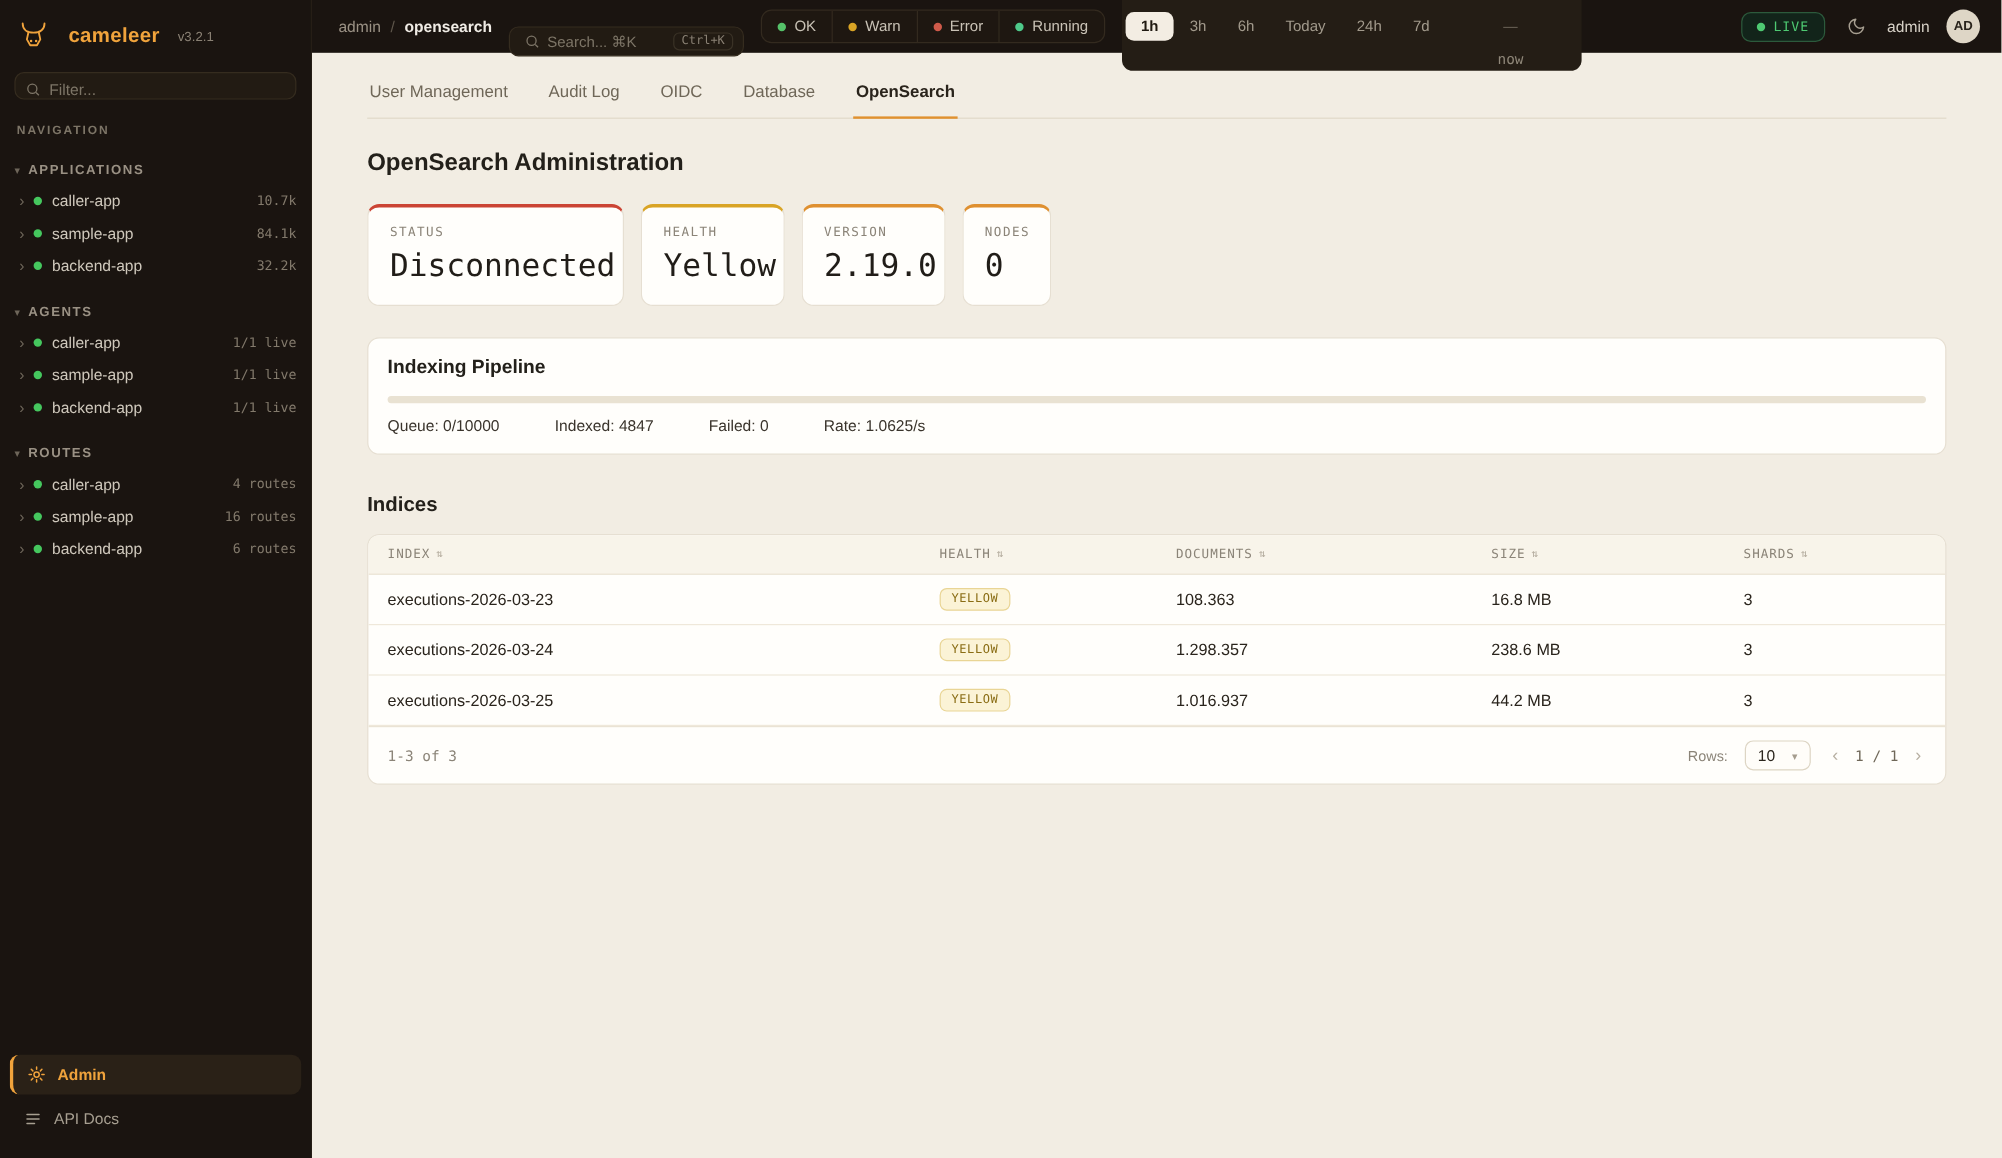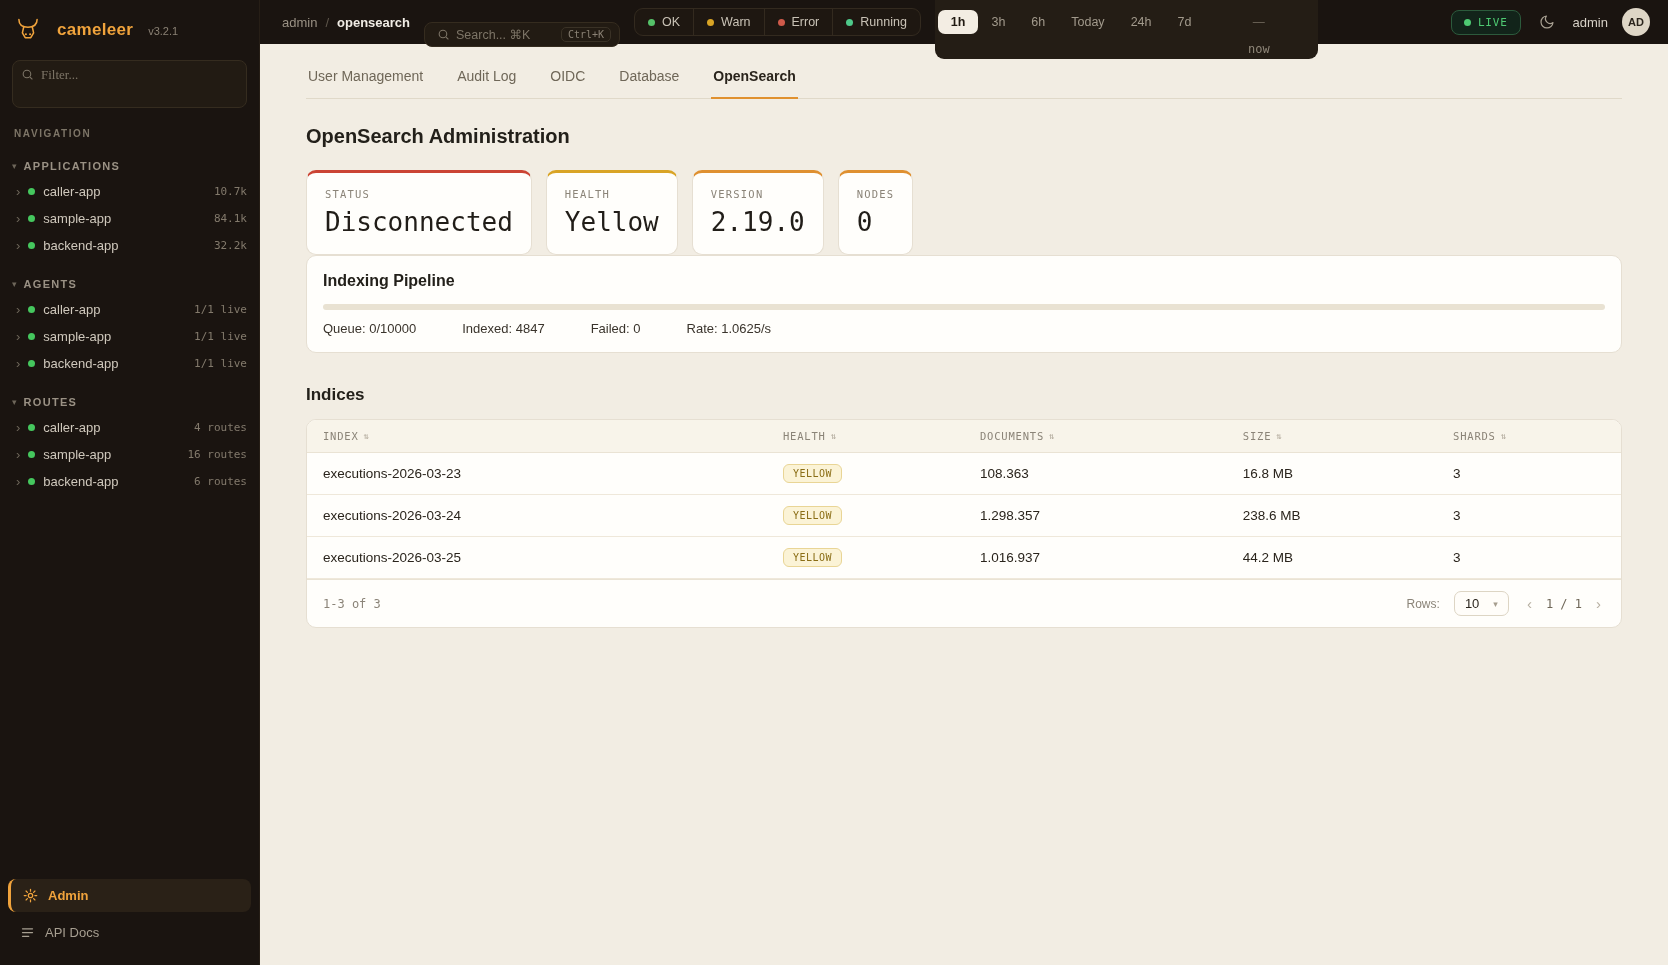--- a/index.html
+++ b/index.html
@@ -8,21 +8,21 @@
 
   .app { display:flex; width:100%; height:100%; }
 
   
   .sidebar { width:260px; min-width:260px; background:#1a1410; display:flex; flex-direction:column; border-right:1px solid #261e16; }
   .logo-row { display:flex; align-items:center; gap:15px; padding:16px 14px 0 14px; }
   .logo-name { color:#f0a33c; font-size:17px; font-weight:700; letter-spacing:.3px; }
   .logo-version { color:#8a8174; font-size:11px; margin-top:2px; }
   .filter-box { position:relative; margin:16px 12px 0 12px; }
   .filter-box svg { position:absolute; left:9px; top:8px; color:#7d7567; }
-  .filter-box input { width:100%; background:#221b13; border:1px solid #352c1f; border-radius:8px; padding:6px 10px 24px 28px; color:#d8d2c6; font-size:13px; font-family:Liberation Serif, serif; outline:none; }
+  .filter-box input { width:100%; background:#221b13; border:1px solid #352c1f; border-radius:8px; padding:6px 10px 0 28px; color:#d8d2c6; font-size:13px; font-family:Liberation Sans, sans-serif; outline:none; }
   .filter-box input::placeholder { color:#7d7567; }
   .nav-label { font-size:10px; letter-spacing:1.6px; color:#7d7567; margin:20px 0 2px 14px; font-weight:700; }
   .section-header { display:flex; align-items:center; gap:7px; padding:6px 12px; margin-top:13px; cursor:pointer; }
   .section-caret { color:#6e665a; font-size:9px; }
   .section-label { color:#9a9184; font-size:11px; font-weight:700; letter-spacing:1.3px; }
   .nav-item { display:flex; align-items:center; gap:8px; padding:6px 12px 6px 16px; cursor:pointer; }
   .chev { color:#6e665a; font-size:13px; line-height:1; }
   .dot { width:7px; height:7px; border-radius:50%; background:#45c75e; }
   .item-label { color:#cfc8bc; font-size:13px; }
   .item-badge { margin-left:auto; color:#837a6c; font-size:11px; font-family:"DejaVu Sans Mono",monospace; }
@@ -62,25 +62,25 @@
   .avatar { width:28px; height:28px; border-radius:50%; background:#ded6c6; color:#2a241c; font-size:11px; font-weight:700; display:flex; align-items:center; justify-content:center; cursor:pointer; }
 
   
   .content { flex:1; overflow:auto; padding:0 46px 40px 46px; }
   .tabs { display:flex; gap:30px; border-bottom:1px solid #e0d9c9; margin-top:12px; }
   .tab { background:transparent; border:none; font-size:14px; color:#6f6758; padding:12px 2px 13px 2px; cursor:pointer; border-bottom:2px solid transparent; margin-bottom:-1px; font-family:"Liberation Sans",sans-serif; }
   .tab.active { color:#2a241c; font-weight:700; border-bottom-color:#e0912f; }
   .page-title { font-size:20px; font-weight:700; color:#23201a; margin-top:26px; }
 
   .cards { display:flex; gap:14px; margin-top:22px; }
-  .stat-card { background:#fffefb; border:1px solid #e6dfd2; border-top:3px solid #df9030; border-radius:10px; padding:15px 18px 17px 18px; min-width:74px; }
+  .stat-card { background:#fffefb; border:1px solid #e6dfd2; border-top:3px solid #df9030; border-radius:10px; padding:15px 6px 17px 18px; min-width:74px; }
   .stat-label { font-size:10.5px; letter-spacing:1.2px; color:#8b8478; font-family:"DejaVu Sans Mono",monospace; }
   .stat-value { font-size:26px; color:#211d18; font-family:"DejaVu Sans Mono",monospace; margin-top:7px; white-space:nowrap; }
 
-  .panel { background:#fffefb; border:1px solid #e6dfd2; border-radius:10px; padding:16px; }
+  .panel { background:#fffefb; border:1px solid #e6dfd2; border-radius:10px; margin-top:26px; padding:16px; }
   .panel-title { font-size:16px; font-weight:700; color:#23201a; }
   .progress-track { height:6px; background:#e9e2d2; border-radius:3px; margin:14px 0 11px 0; overflow:hidden; }
   .progress-fill { height:100%; background:#e0912f; border-radius:3px; }
   .pipeline-stats { display:flex; gap:46px; font-size:13px; color:#3a342c; }
 
   .section-title { font-size:17px; font-weight:700; color:#23201a; margin-top:32px; }
   .table-card { background:#fffefb; border:1px solid #e6dfd2; border-radius:10px; margin-top:14px; overflow:hidden; }
   .tgrid { display:grid; grid-template-columns:35% 15% 20% 16% 14%; align-items:center; }
   .thead { background:#f8f4ea; border-bottom:1px solid #eae3d4; }
   .th { display:flex; align-items:center; gap:5px; padding:10px 16px; font-size:10.5px; letter-spacing:.8px; color:#8b8478; font-family:"DejaVu Sans Mono",monospace; cursor:pointer; }

